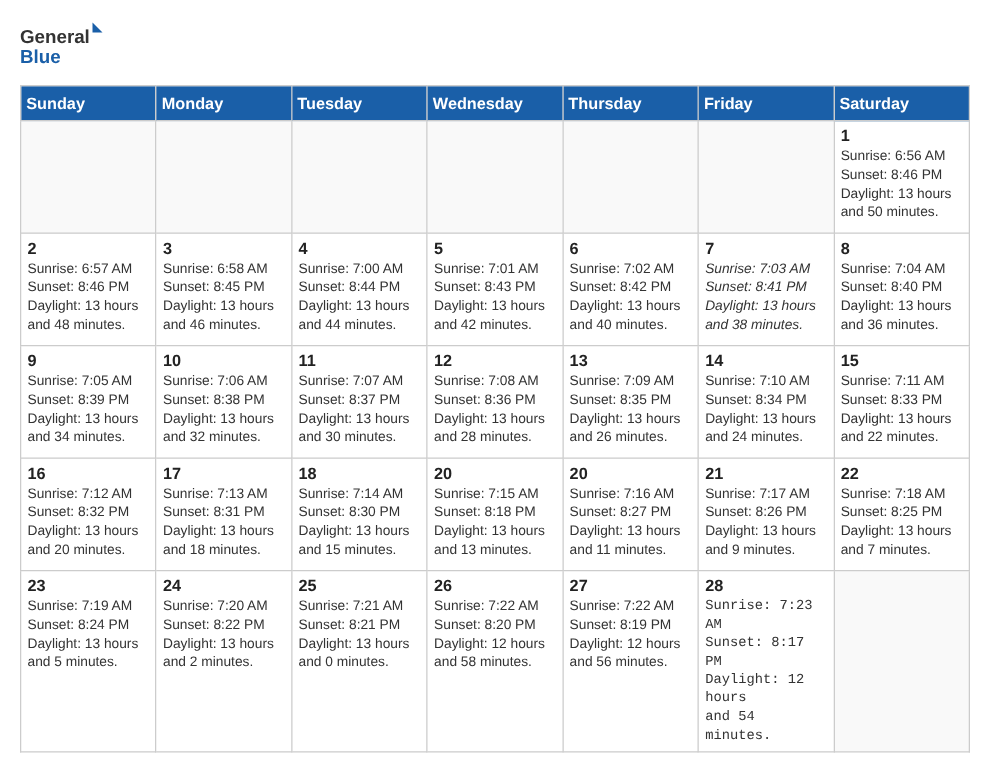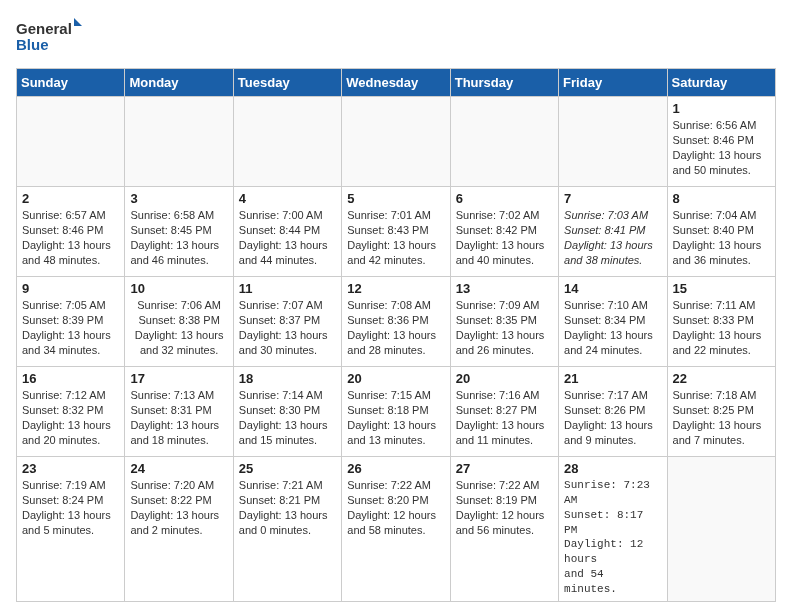--- a/index.html
+++ b/index.html
@@ -179,21 +179,21 @@
       <tr class="week-row">
         <td>
           <span class="day-num">9</span>
           <div class="cell-info" style="white-space: pre-line;">Sunrise: 7:05 AM
 Sunset: 8:39 PM
 Daylight: 13 hours
 and 34 minutes.</div>
         </td>
         <td>
           <span class="day-num">10</span>
-          <div class="cell-info" style="white-space: pre-line; text-align: center;">Sunrise: 7:06 AM
+          <div class="cell-info" style="white-space: pre-line;">Sunrise: 7:06 AM
 Sunset: 8:38 PM
 Daylight: 13 hours
 and 32 minutes.</div>
         </td>
         <td>
           <span class="day-num">11</span>
           <div class="cell-info" style="white-space: pre-line;">Sunrise: 7:07 AM
 Sunset: 8:37 PM
 Daylight: 13 hours
 and 30 minutes.</div>

